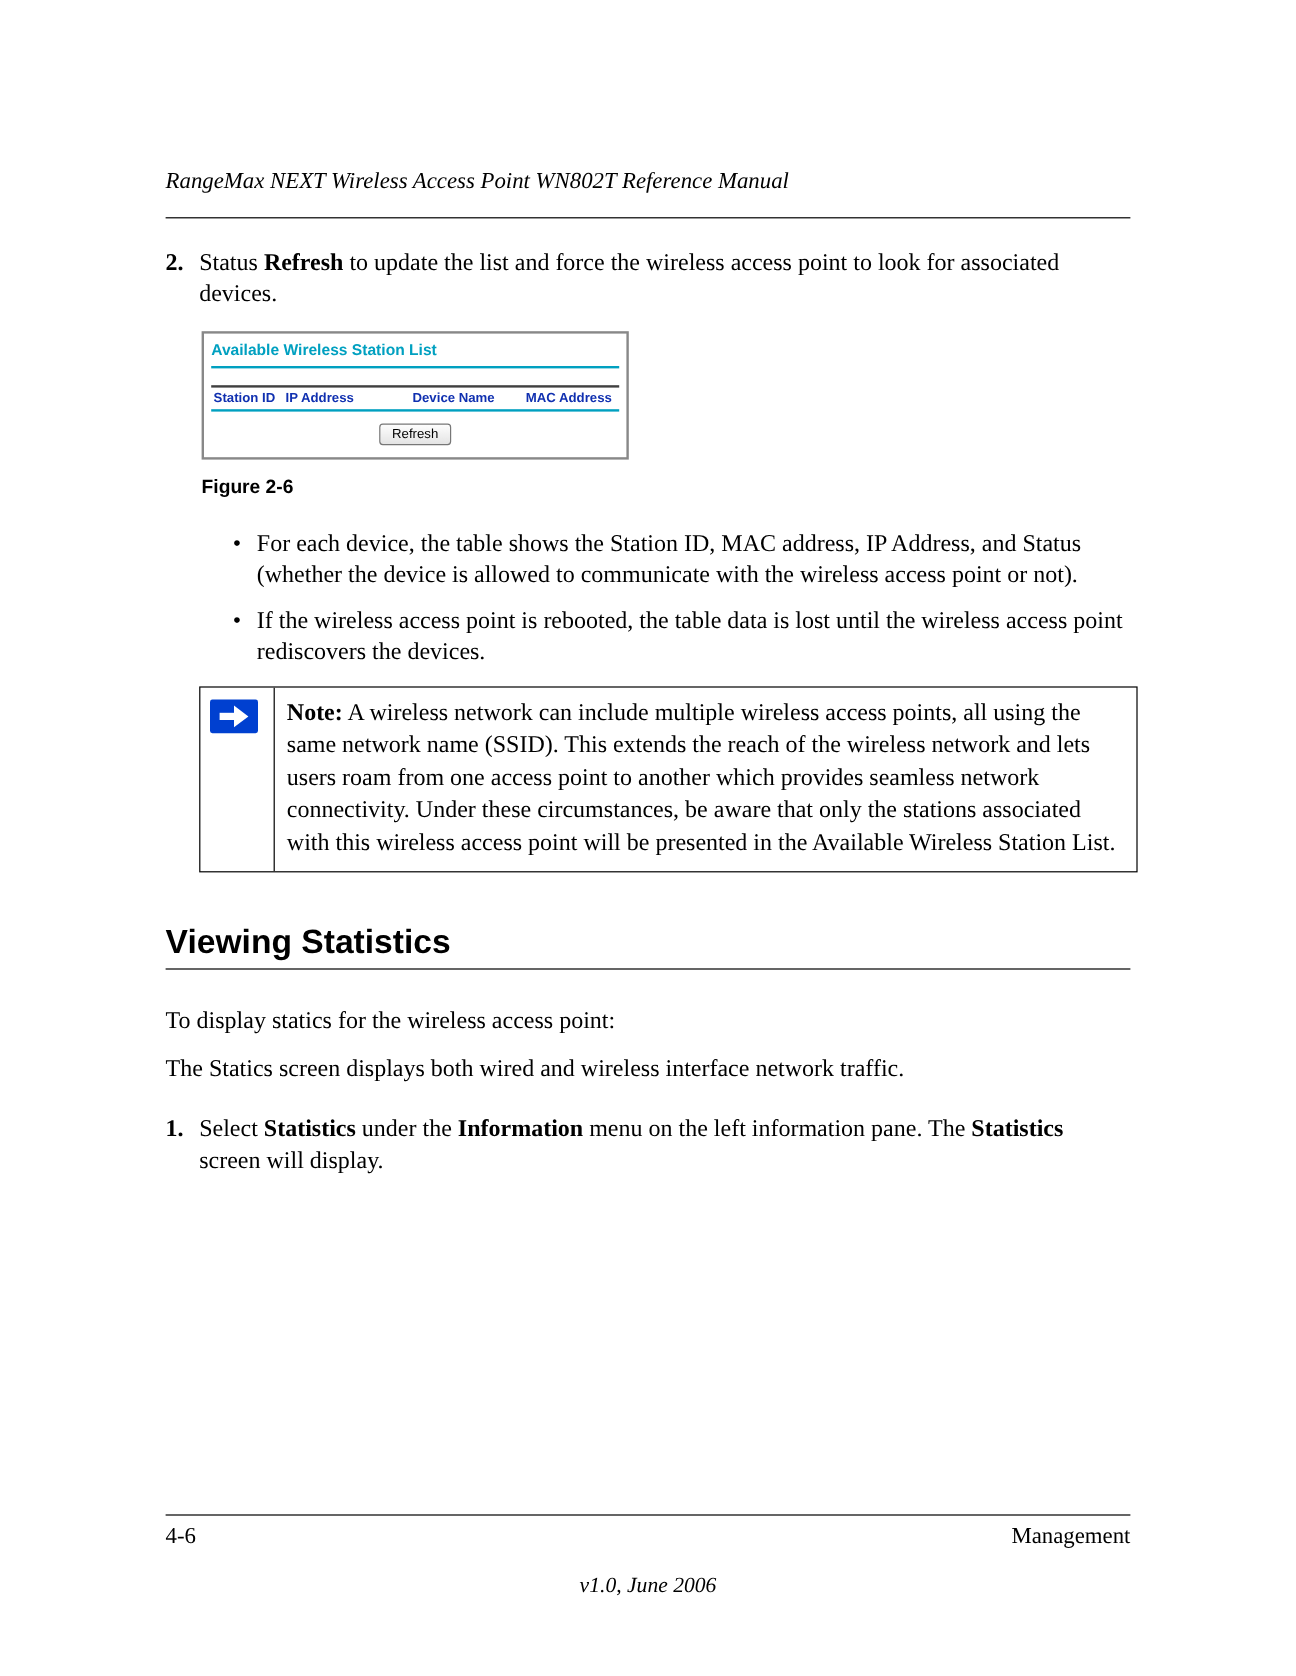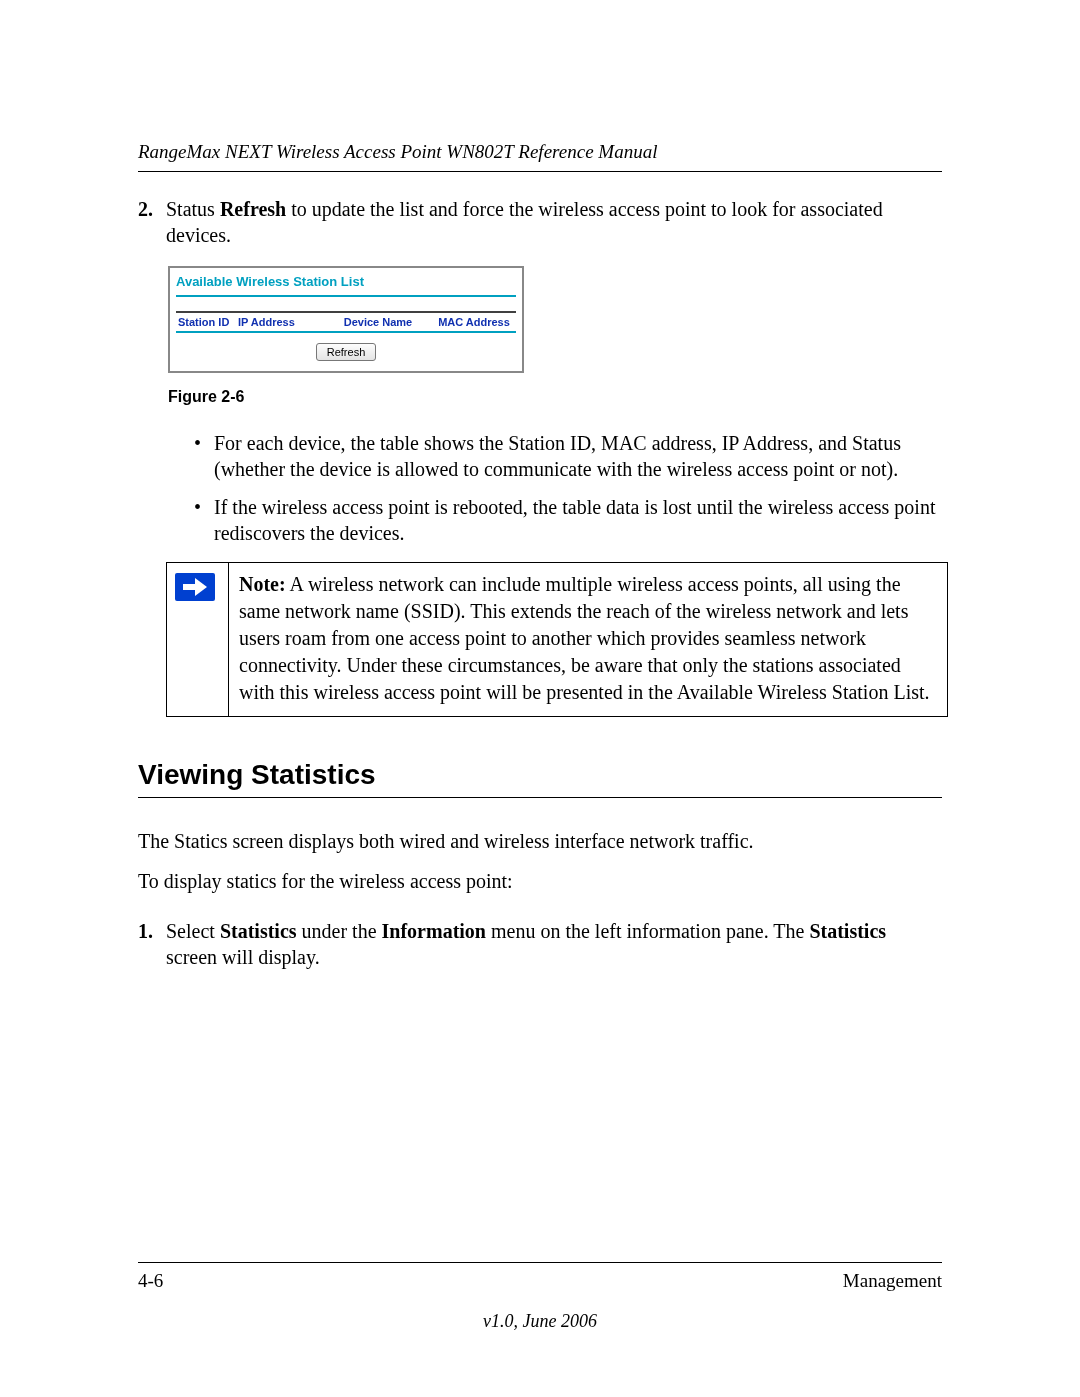--- a/index.html
+++ b/index.html
@@ -13,21 +13,21 @@
     height: 1397px;
     position: relative;
     box-sizing: border-box;
     padding: 140px 138px 60px 138px;
     font-size: 20px;
     line-height: 1.3;
   }
   .manual-title {
     font-style: italic;
     font-size: 19px;
-    margin-bottom: 6px;
+    margin-bottom: 16px;
   }
   .hr {
     border: none;
     border-top: 1.2px solid #000;
     margin: 0;
   }
   .step-list {
     margin: 24px 0 0 0;
     padding: 0;
   }
@@ -255,22 +255,22 @@
       </div>
       <div class="note-textcell">
         <span class="b">Note:</span><span> A wireless network can include multiple wireless access points, all using the same network name (SSID). This extends the reach of the wireless network and lets users roam from one access point to another which provides seamless network connectivity. Under these circumstances, be aware that only the stations associated with this wireless access point will be presented in the Available Wireless Station List.</span>
       </div>
     </div>
   </div>
 
   <div class="section-h">Viewing Statistics</div>
   <hr class="section-rule">
 
+  <p class="para">To display statics for the wireless access point:</p>
   <p class="para">The Statics screen displays both wired and wireless interface network traffic.</p>
-  <p class="para">To display statics for the wireless access point:</p>
 
   <div class="step-list">
     <div class="step-item">
       <div class="step-num">1.</div>
       <div class="step-body">
         <span>Select </span><span class="b">Statistics</span><span> under the </span><span class="b">Information</span><span> menu on the left information pane. The </span><span class="b">Statistics</span><span> screen will display.</span>
       </div>
     </div>
   </div>
 

